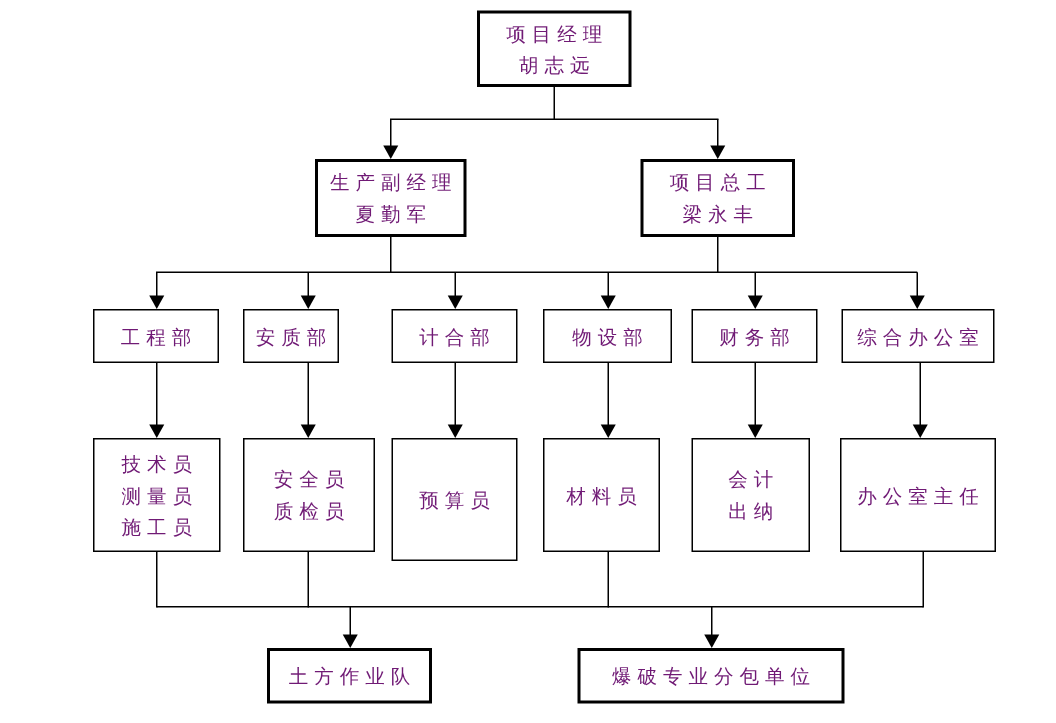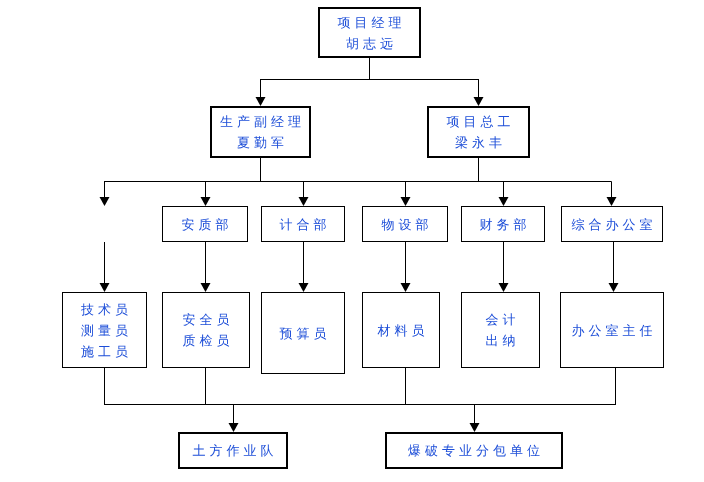--- a/index.html
+++ b/index.html
@@ -16,21 +16,21 @@
   svg.connectors polygon { fill: #000000; }
   .node {
     position: absolute;
     background: #ffffff;
     border: 1px solid #000000;
     box-sizing: border-box;
     display: flex;
     flex-direction: column;
     align-items: center;
     justify-content: center;
-    color: #1d4ed8;
+    color: #701a75;
     font-size: 13px;
     letter-spacing: 4px;
     text-indent: 4px;
     text-align: center;
     line-height: 21px;
   }
   .node.thick { border-width: 2px; }
   .node.spread { justify-content: center; padding: 5px 0; }
   .node span { display: block; white-space: nowrap; }
 </style>
@@ -103,21 +103,24 @@
 
   <div class="node thick" style="left:210px;top:106px;width:101px;height:52px">
     <span>生产副经理</span>
     <span>夏勤军</span>
   </div>
   <div class="node thick" style="left:427px;top:106px;width:103px;height:52px">
     <span>项目总工</span>
     <span>梁永丰</span>
   </div>
 
-  <div class="node" style="left:162px;top:206px;width:86px;height:36px">
+  <div class="node" style="left:62px;top:206px;width:84px;height:36px">
+    <span>工程部</span>
+  </div>
+  <div class="node" style="left:162px;top:206px;width:64px;height:36px">
     <span>安质部</span>
   </div>
   <div class="node" style="left:261px;top:206px;width:84px;height:36px">
     <span>计合部</span>
   </div>
   <div class="node" style="left:461px;top:206px;width:84px;height:36px">
     <span>财务部</span>
   </div>
   <div class="node" style="left:362px;top:206px;width:86px;height:36px">
     <span>物设部</span>

